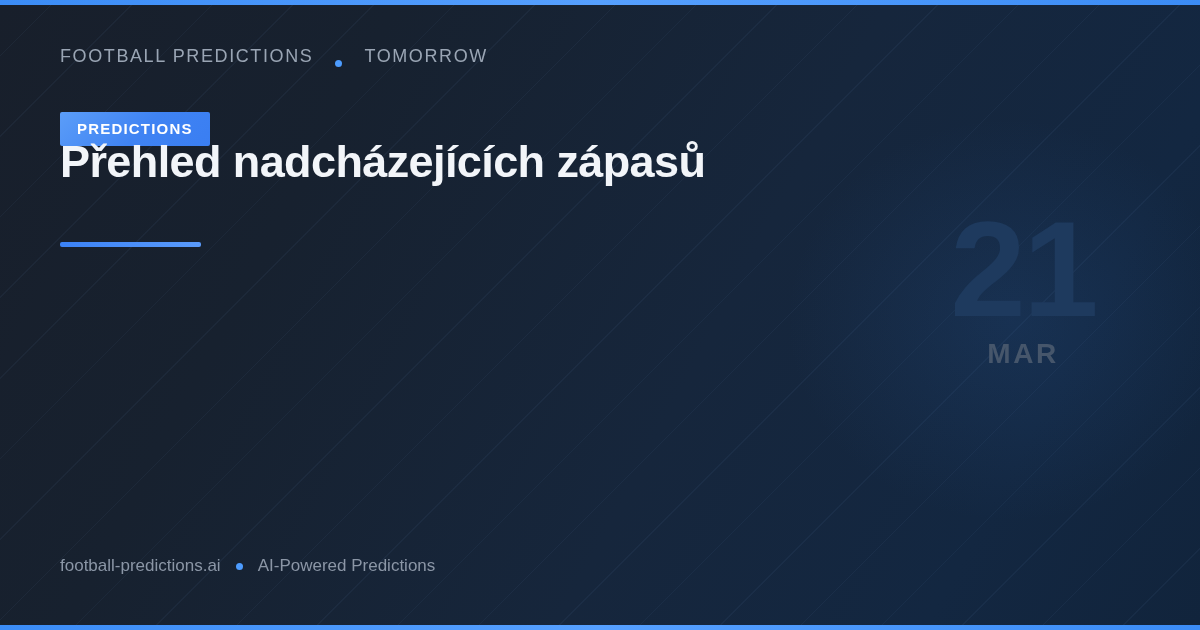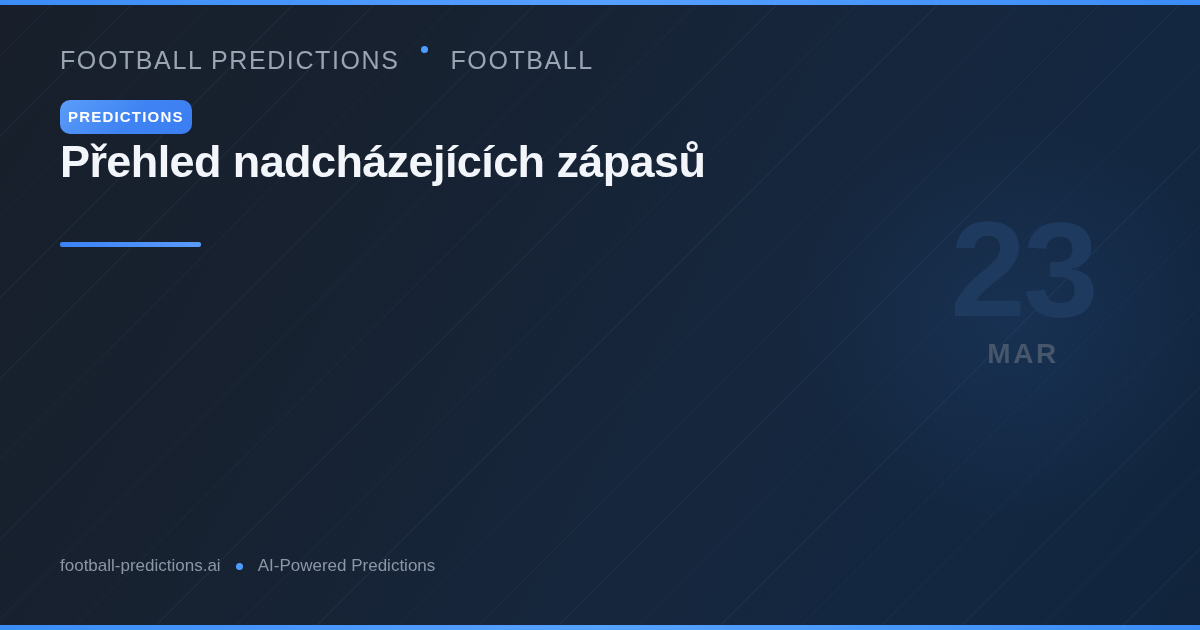--- a/index.html
+++ b/index.html
@@ -56,40 +56,40 @@
   
   .content {
     position:absolute;
     left:60px; top:0;
     width:900px; height:630px;
   }
 
   .eyebrow {
     position:absolute;
     top:46px; left:0;
-    display:flex; align-items:flex-start;
+    display:flex; align-items:flex-end;
     gap:22px;
-    font-size:25px;
+    font-size:18px;
     letter-spacing:1.6px;
     color:#9aa5b4;
     white-space:nowrap;
   }
   .eyebrow .seg { display:block; }
   .dot {
     width:7px; height:7px; border-radius:50%;
     background:#4d9cff;
     flex:0 0 auto;
   }
 
   .badge {
     position:absolute;
-    top:100px; left:0;
+    top:112px; left:0;
     display:inline-block;
-    padding:9px 8px 10px;
-    border-radius:10px;
+    padding:9px 17px 10px;
+    border-radius:2px;
     background:linear-gradient(135deg,#5b9df8 0%,#3f83f3 55%,#3a7ef2 100%);
     color:#ffffff;
     font-size:15px;
     font-weight:bold;
     letter-spacing:1.2px;
     line-height:1;
   }
 
   .title {
     position:absolute;
@@ -155,35 +155,35 @@
   <div class="glow"></div>
 
   <div class="bar-top"></div>
   <div class="bar-bottom"></div>
 
   <div class="content">
 
     <div class="eyebrow">
       <span class="seg">FOOTBALL PREDICTIONS</span>
       <span class="dot"></span>
-      <span class="seg">FOOTBALL</span>
+      <span class="seg">TOMORROW</span>
     </div>
 
     <div class="badge">PREDICTIONS</div>
 
     <h1 class="title">Přehled nadcházejících zápasů</h1>
 
     <div class="accent-rule"></div>
 
     <div class="footer">
       <span>football-predictions.ai</span>
       <span class="dot"></span>
       <span>AI-Powered Predictions</span>
     </div>
 
   </div>
 
   <div class="date-block">
-    <div class="date-day">23</div>
+    <div class="date-day">21</div>
     <div class="date-month">MAR</div>
   </div>
 
 </div>
 
 </body></html>

